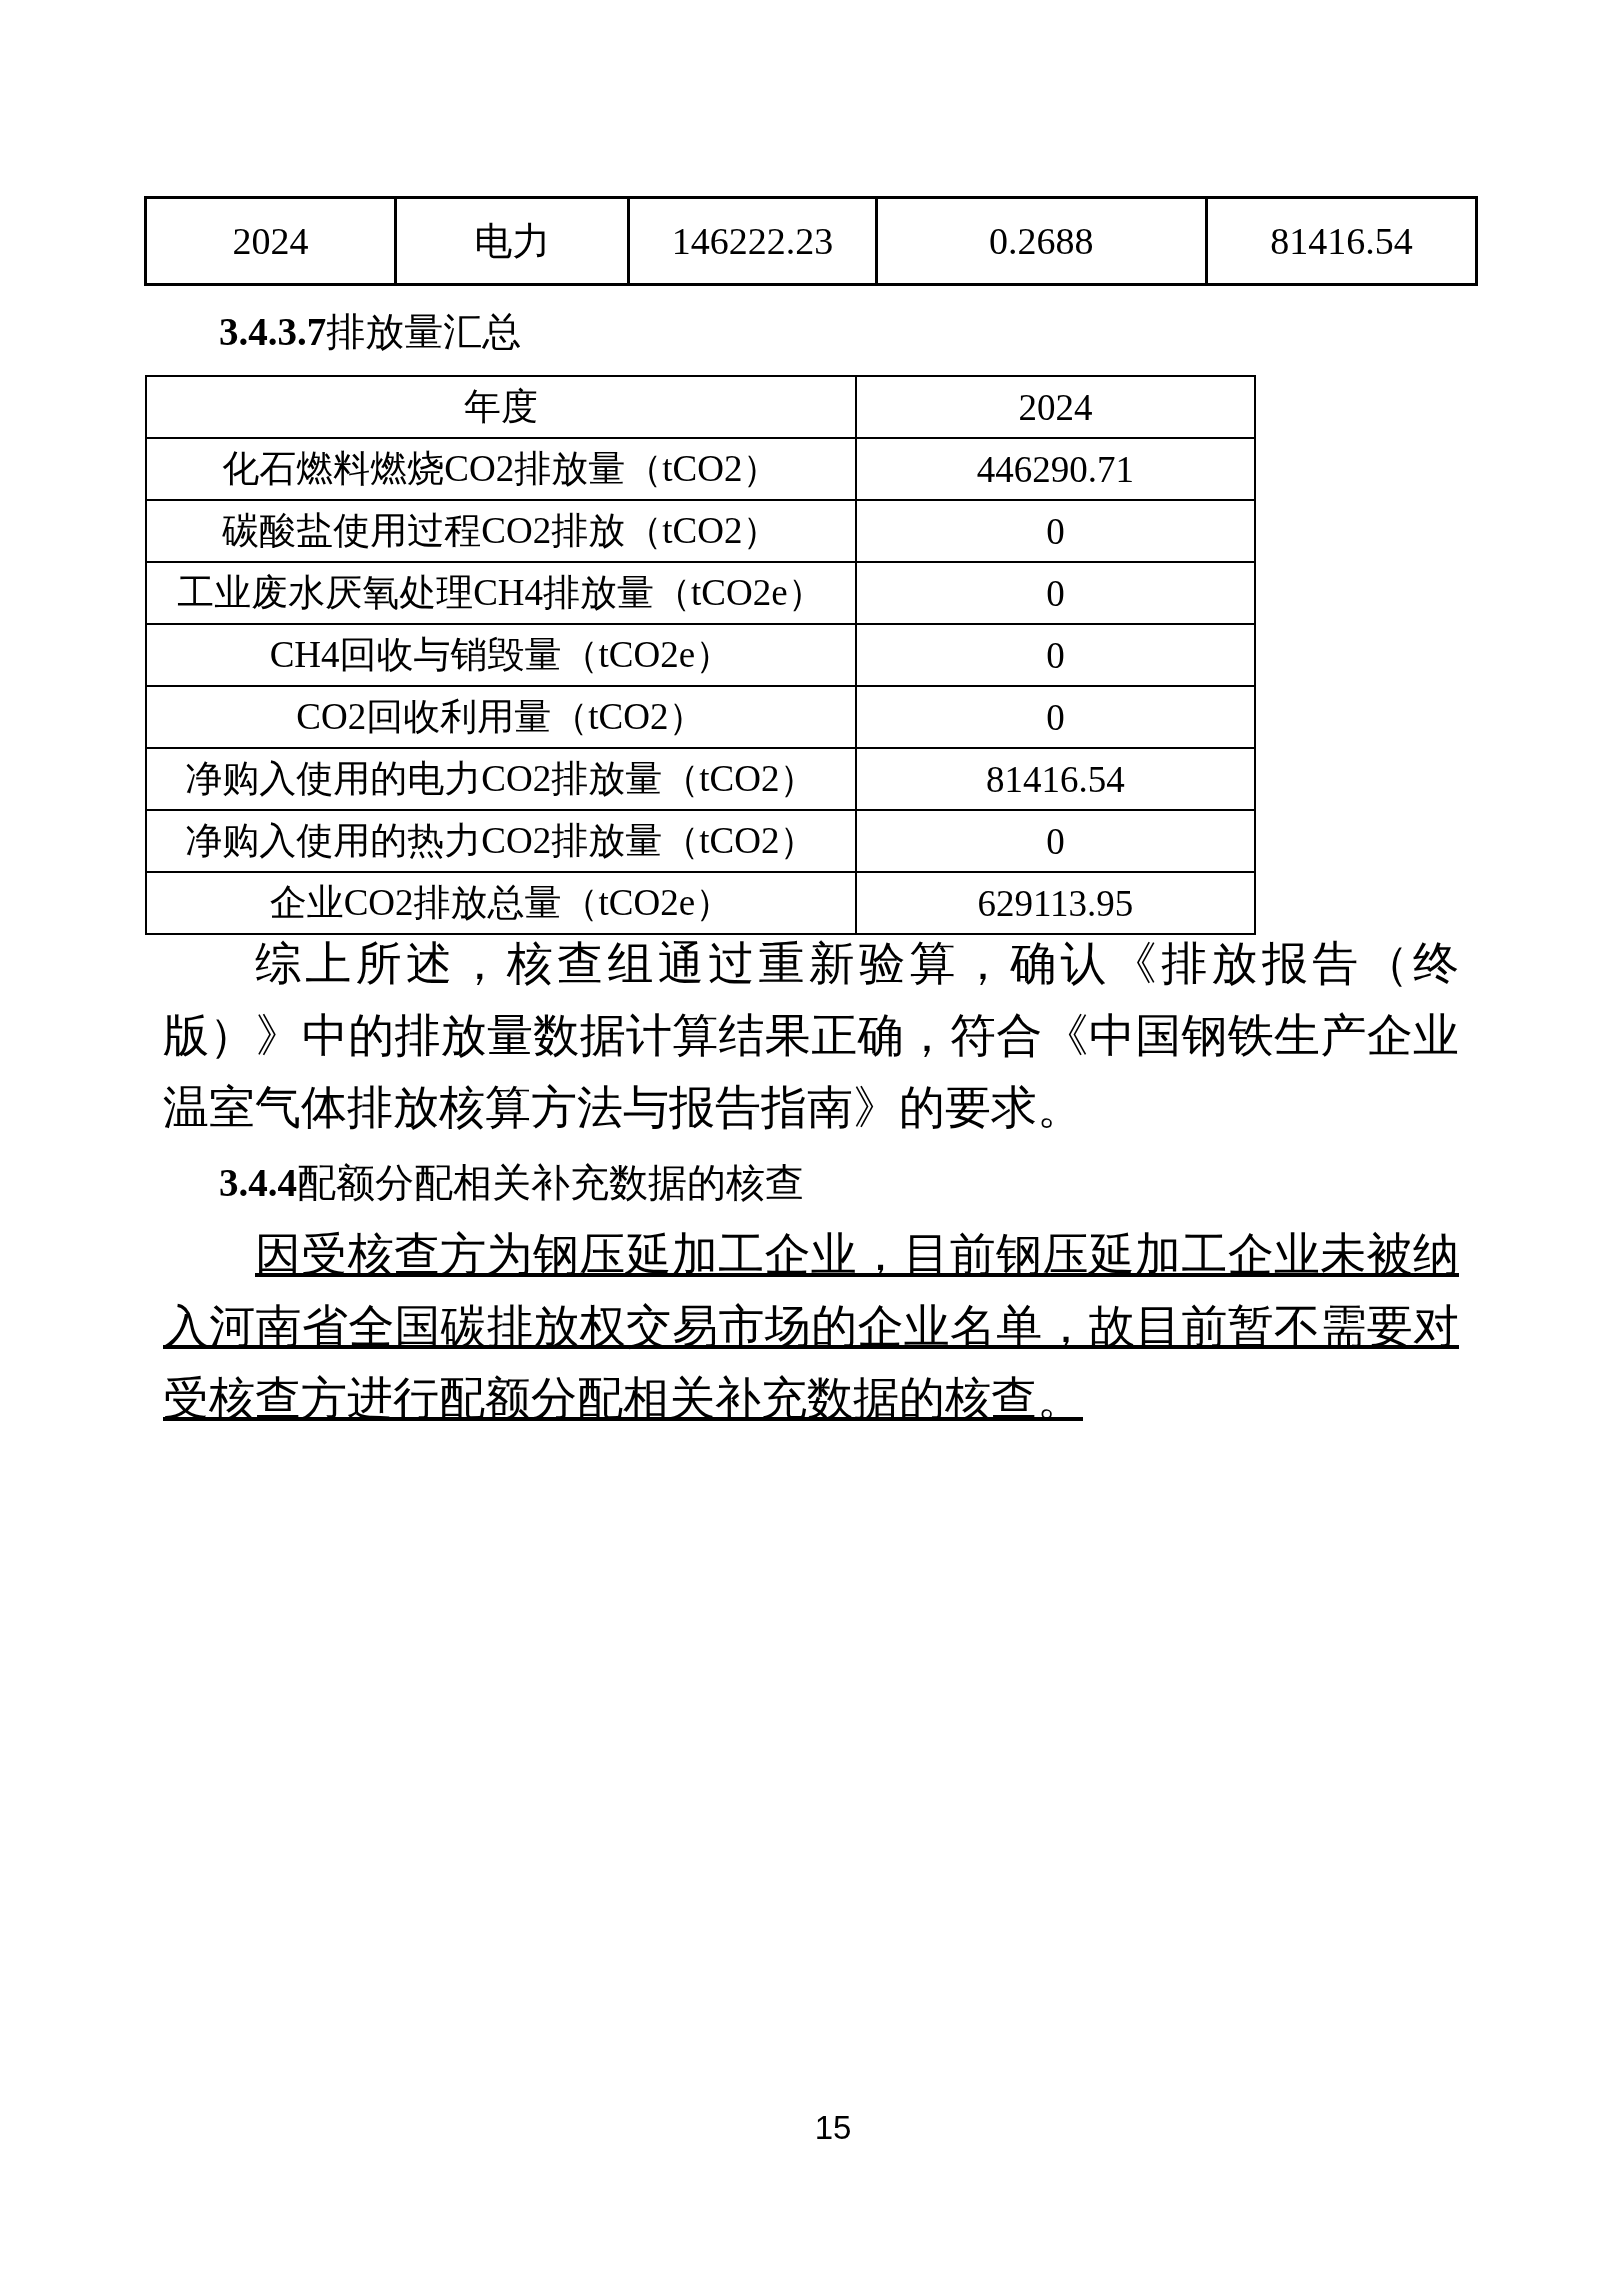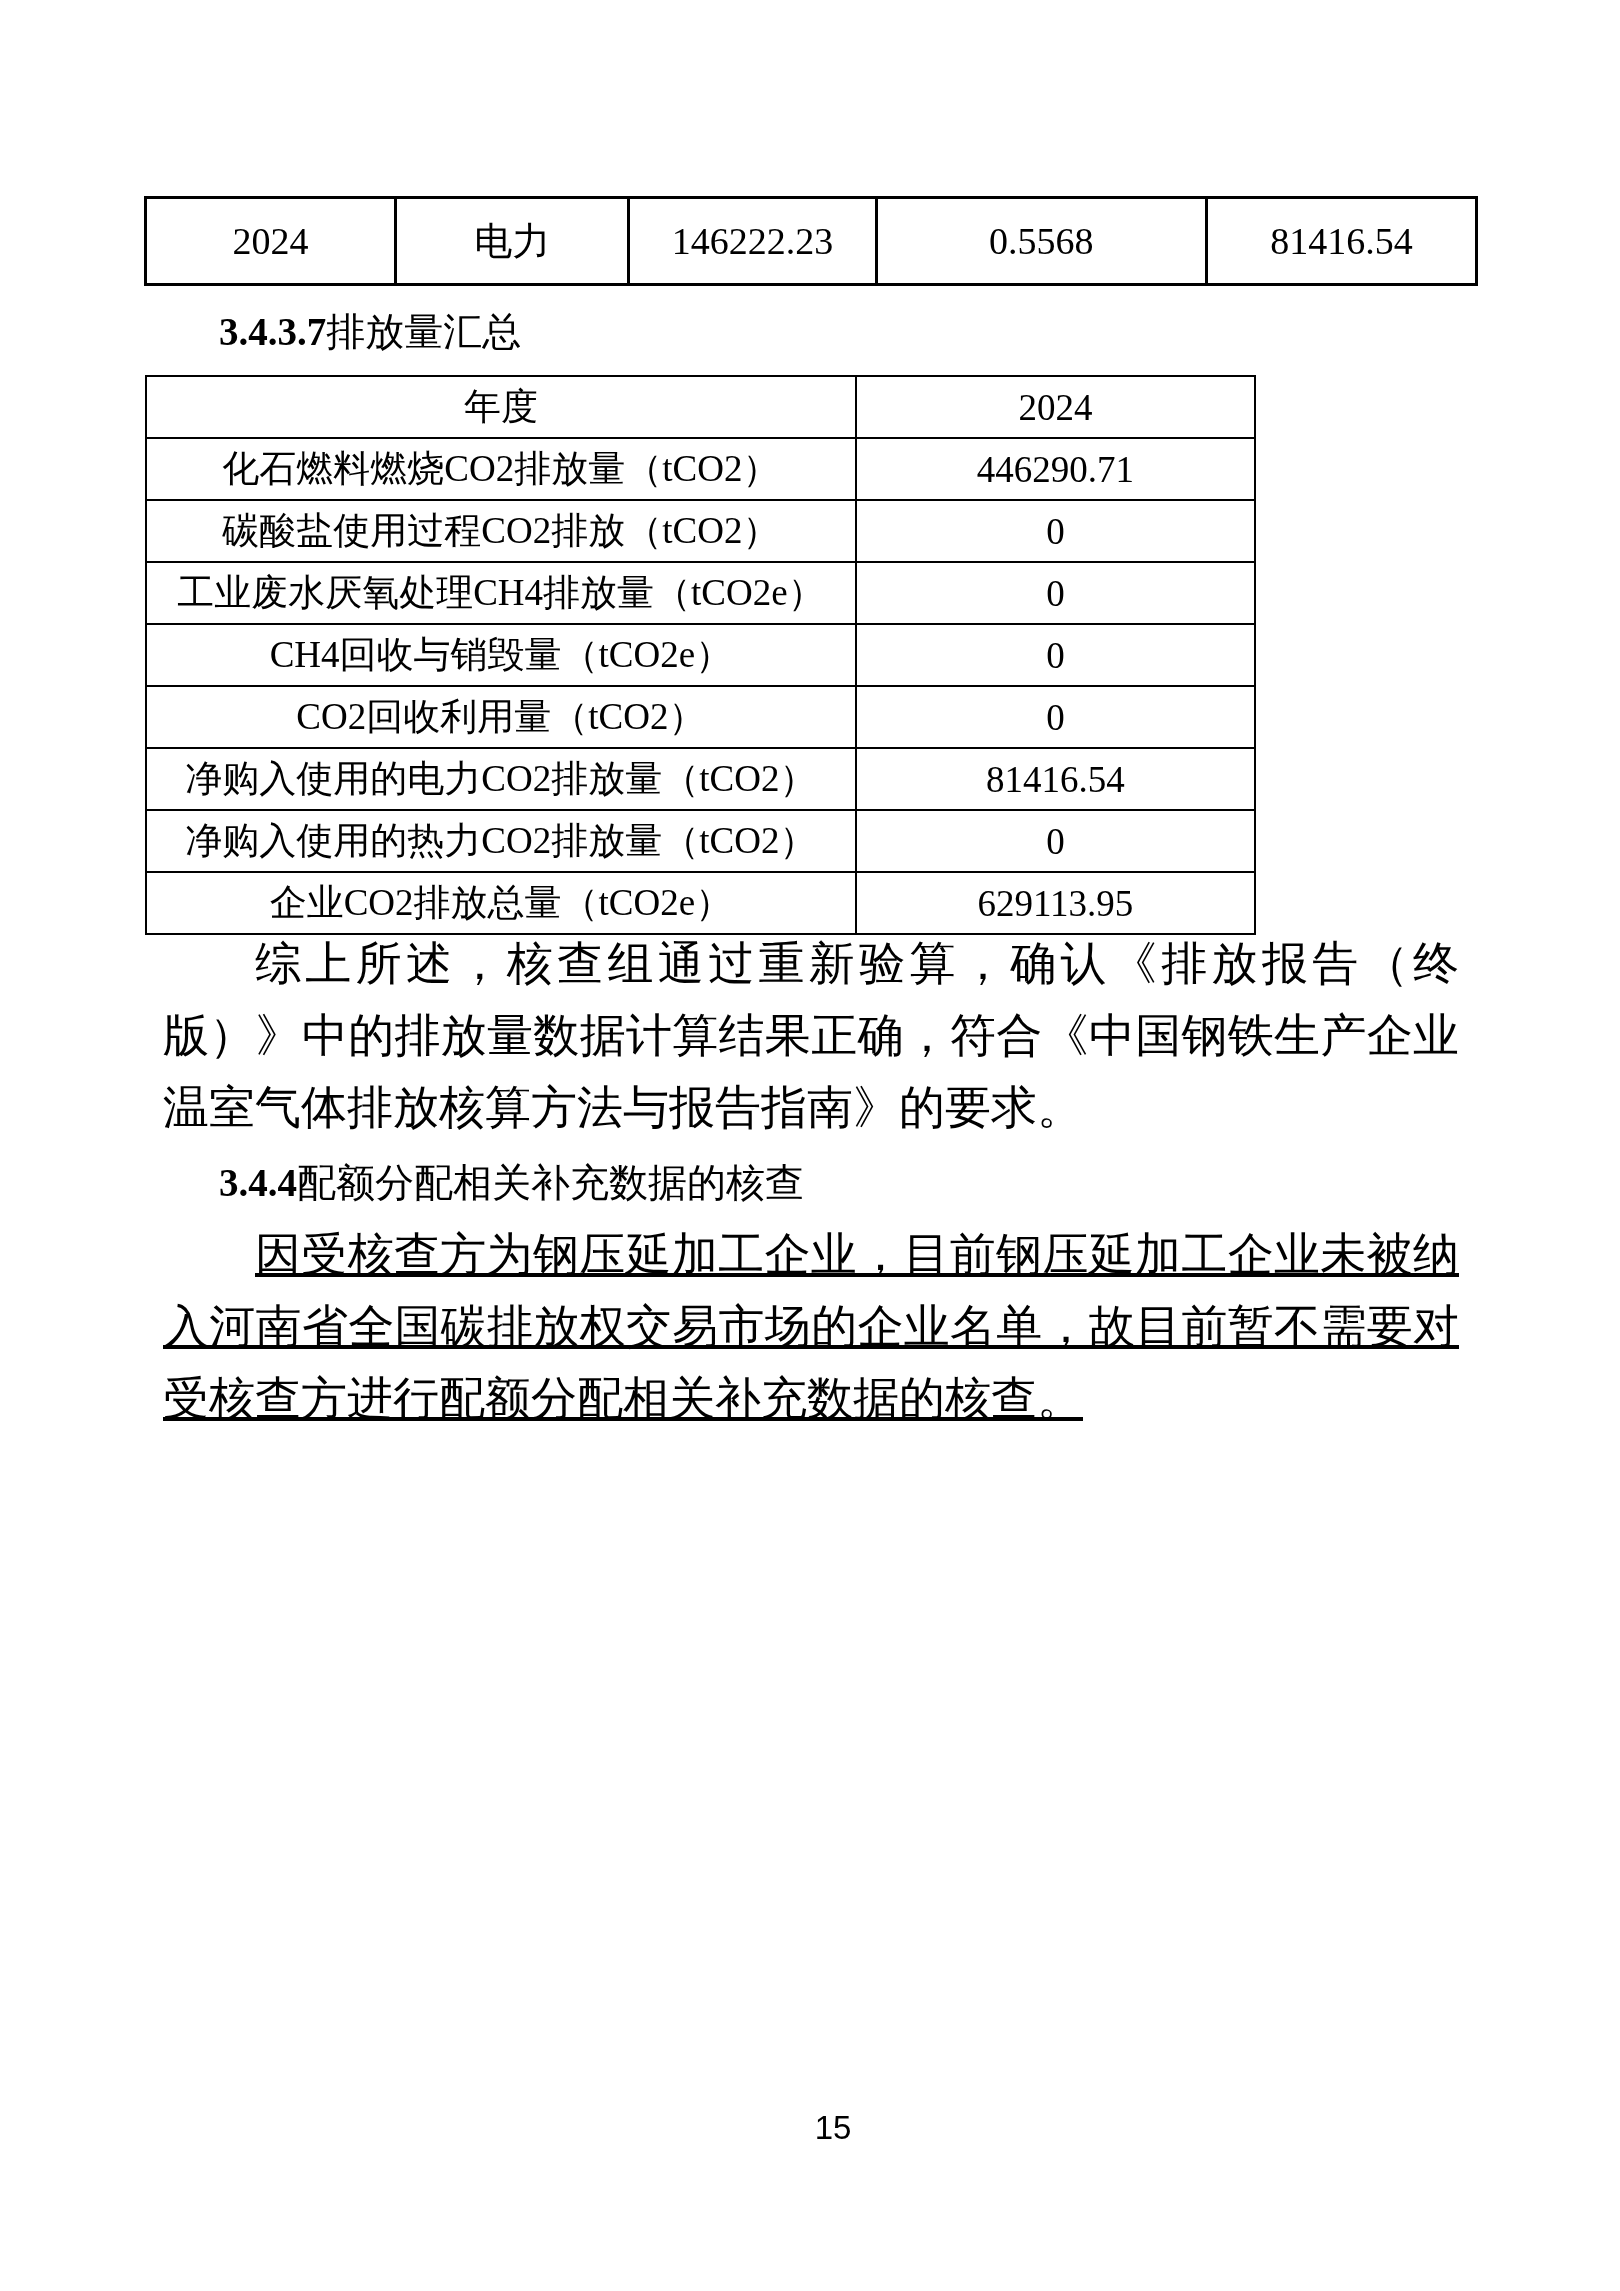--- a/index.html
+++ b/index.html
@@ -97,21 +97,21 @@
         <col style="width:17.5%">
         <col style="width:18.6%">
         <col style="width:24.8%">
         <col style="width:20.3%">
     </colgroup>
     <tbody>
         <tr>
       <td>2024</td>
       <td>电力</td>
       <td>146222.23</td>
-      <td>0.5568</td>
+      <td>0.2688</td>
       <td>81416.54</td>
     </tr>
   </tbody>
     </table>
 
   <div class="heading h337">
     <span class="num">3.4.3.7</span><span>排放量汇总</span>
   </div>
 
   <table class="t2">

